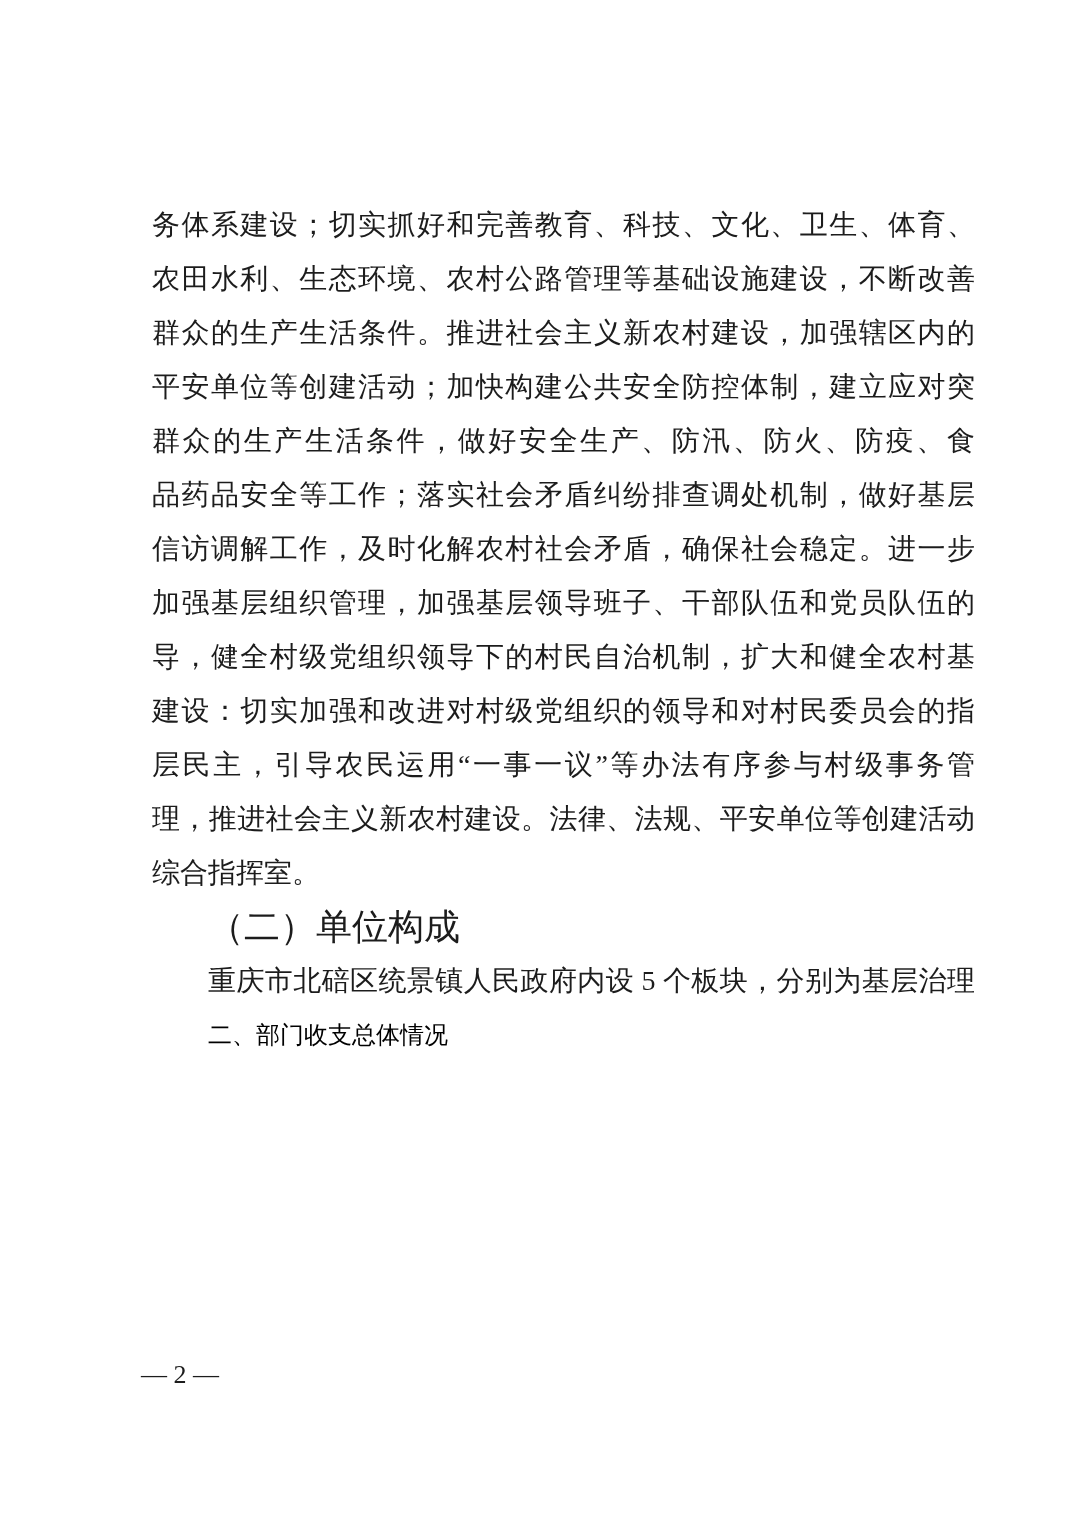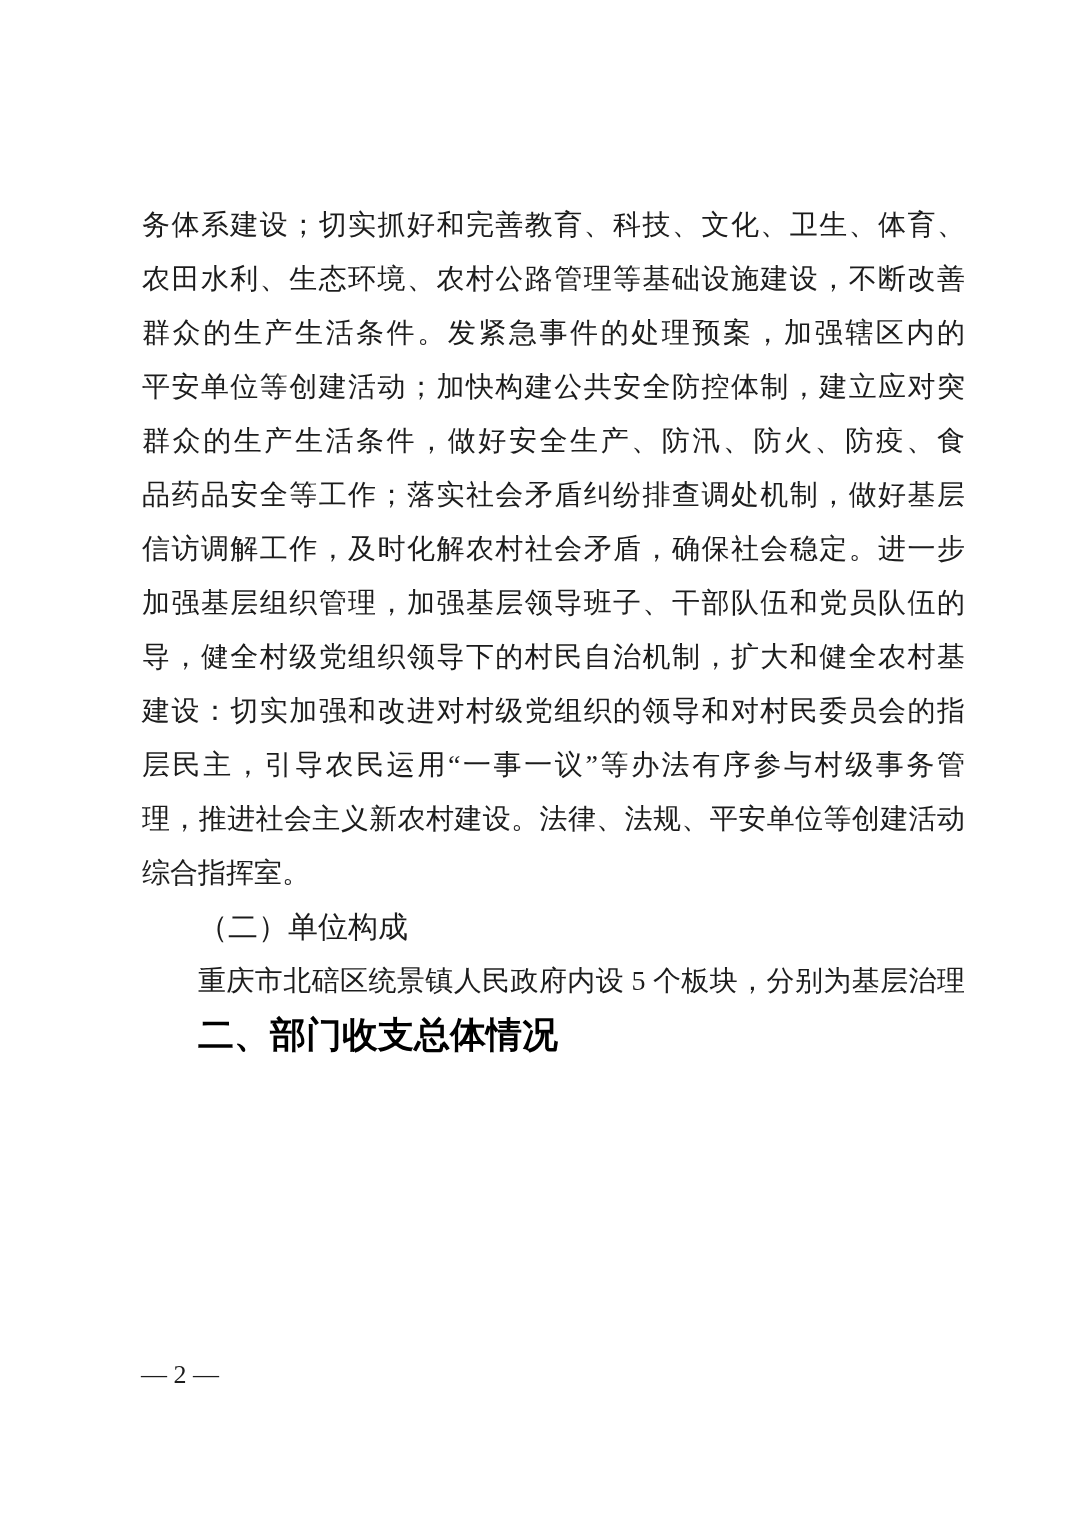--- a/index.html
+++ b/index.html
@@ -11,21 +11,21 @@
     position: relative;
     width: 1074px;
     height: 1520px;
     background: #ffffff;
     overflow: hidden;
     font-family: "Liberation Serif", "DejaVu Serif", serif;
     color: #1c1c1c;
   }
   .text-block {
     position: absolute;
-    left: 142px;
+    left: 152px;
     top: 198px;
     width: 823px;
   }
   .line {
     height: 54px;
     line-height: 54px;
     font-size: 28px;
     letter-spacing: 0;
     white-space: nowrap;
     color: #1c1c1c;
@@ -33,26 +33,26 @@
   .just {
     white-space: normal;
     text-align: justify;
     text-align-last: justify;
     -moz-text-align-last: justify;
   }
   .indent {
     text-indent: 56px;
   }
   .kai-heading {
-    font-size: 30px;
+    font-size: 36px;
   }
   .bold-heading {
     font-family: "Liberation Sans", "DejaVu Sans", sans-serif;
-    font-weight: bold;
-    font-size: 36px;
+    font-weight: normal;
+    font-size: 24px;
     color: #000000;
   }
   .page-footer {
     position: absolute;
     left: 141px;
     top: 1358px;
     height: 34px;
     line-height: 34px;
     font-size: 26px;
     color: #1c1c1c;
@@ -60,21 +60,21 @@
   }
 </style>
 </head>
 <body>
 
 <div class="doc-page">
   <div class="text-block">
 
     <div class="line just">务体系建设；切实抓好和完善教育、科技、文化、卫生、体育、</div>
     <div class="line just">农田水利、生态环境、农村公路管理等基础设施建设，不断改善</div>
-    <div class="line just">群众的生产生活条件。发紧急事件的处理预案，加强辖区内的</div>
+    <div class="line just">群众的生产生活条件。推进社会主义新农村建设，加强辖区内的</div>
     <div class="line just">平安单位等创建活动；加快构建公共安全防控体制，建立应对突</div>
     <div class="line just">群众的生产生活条件，做好安全生产、防汛、防火、防疫、食</div>
     <div class="line just">品药品安全等工作；落实社会矛盾纠纷排查调处机制，做好基层</div>
     <div class="line just">信访调解工作，及时化解农村社会矛盾，确保社会稳定。进一步</div>
     <div class="line just">加强基层组织管理，加强基层领导班子、干部队伍和党员队伍的</div>
     <div class="line just">导，健全村级党组织领导下的村民自治机制，扩大和健全农村基</div>
     <div class="line just">建设：切实加强和改进对村级党组织的领导和对村民委员会的指</div>
     <div class="line just">层民主，引导农民运用“一事一议”等办法有序参与村级事务管</div>
     <div class="line just">理，推进社会主义新农村建设。法律、法规、平安单位等创建活动</div>
     <div class="line">综合指挥室。</div>

